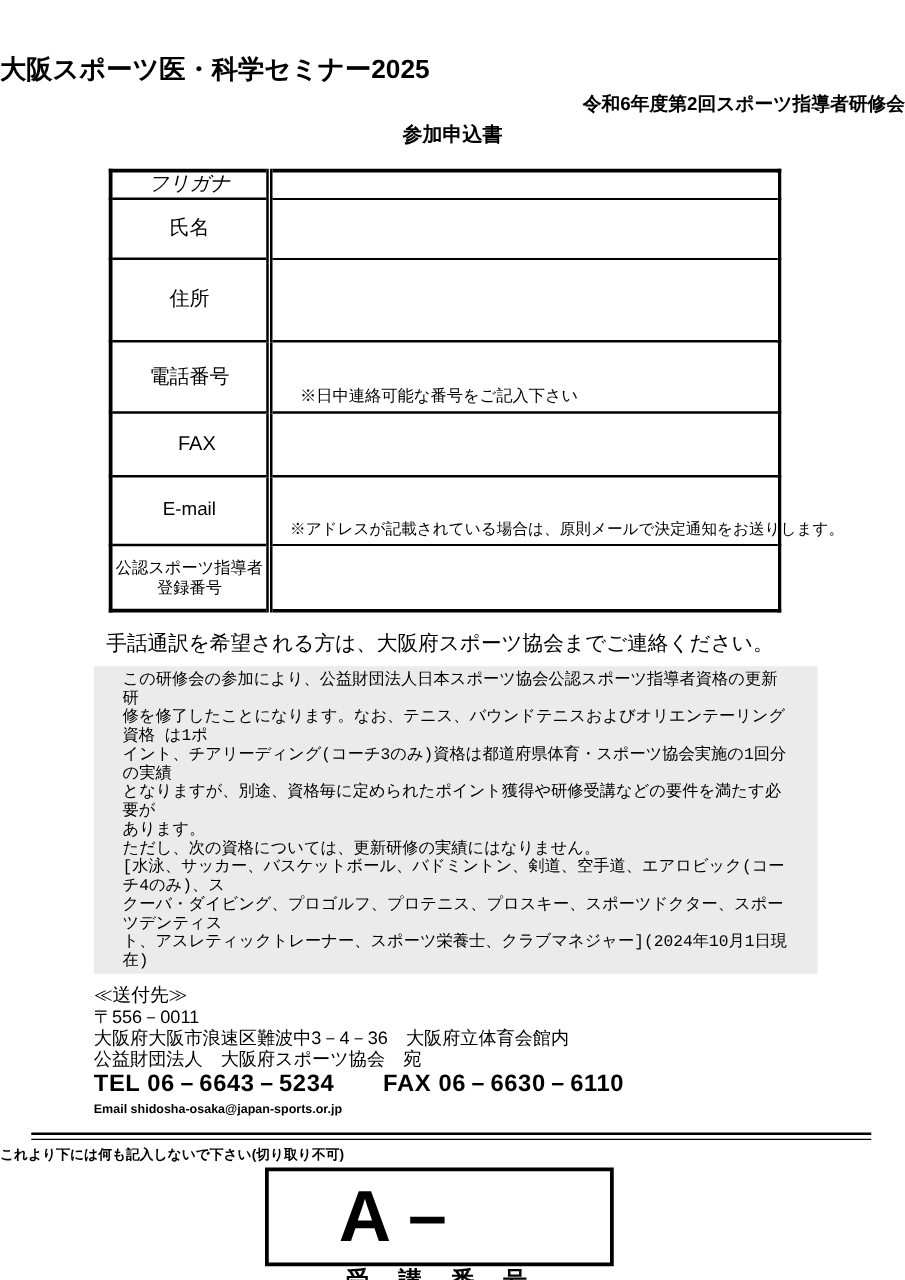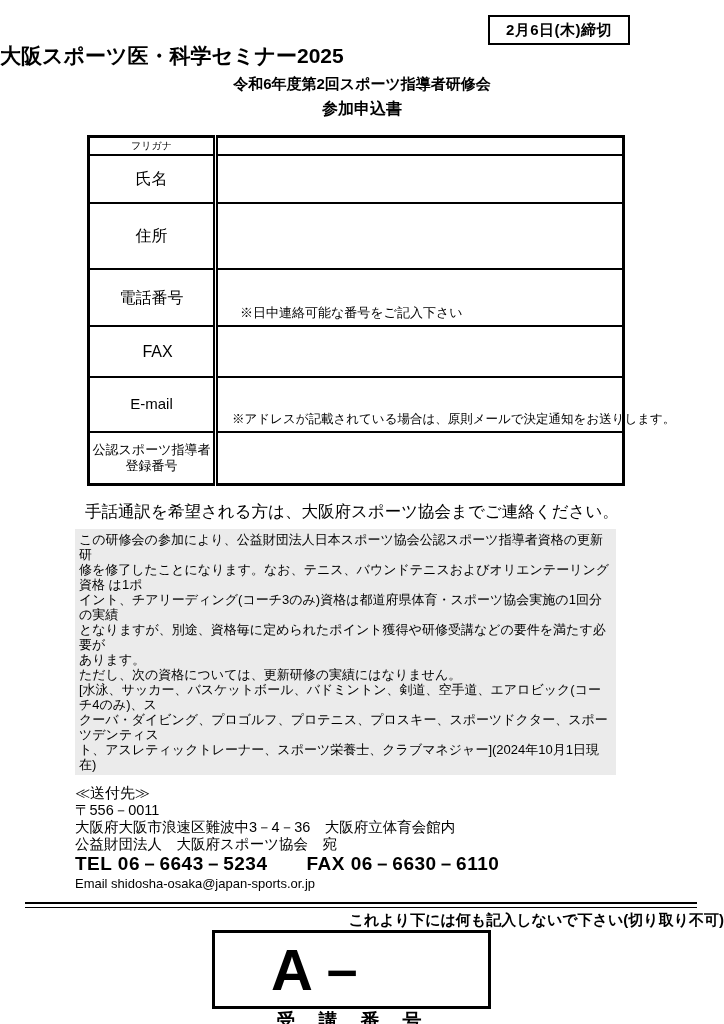--- a/index.html
+++ b/index.html
@@ -13,89 +13,87 @@
   }
   
   .deadline-box{
     position:absolute;top:15px;left:488px;width:138px;height:26px;
     border:2px solid #000;
     display:flex;align-items:center;justify-content:center;
     font-size:15px;font-weight:bold;letter-spacing:0.5px;
   }
   
   .title{margin:0;padding-top:43px;font-size:21px;font-weight:bold;line-height:26px;}
-  .subtitle{margin:5px 0 0;text-align:center;font-size:15px;font-weight:bold;line-height:20px;}
+  .subtitle{margin:5px 0 0;text-align:right;font-size:15px;font-weight:bold;line-height:20px;}
   .form-title{margin:5px 0 16px;text-align:center;font-size:16px;font-weight:bold;line-height:20px;}
   
   .form-table{
     border-collapse:collapse;table-layout:fixed;
     margin-left:87px;width:538px;
     border:3px solid #000;
   }
   .form-table td{border:2px solid #000;padding:0;vertical-align:middle;}
   td.lbl{
     width:123px;text-align:center;font-size:16px;font-weight:normal;
     border-right:5px double #000;line-height:1.25;
   }
   td.val{position:relative;background:#fff;}
-  tr.r0 td{height:16px;} tr.r0 td.lbl{font-size:10px;}
+  tr.r0 td{height:16px;} tr.r0 td.lbl{font-size:16px;font-style:italic;}
   tr.r1 td{height:46px;}
   tr.r2 td{height:64px;}
   tr.r3 td{height:55px;}
   tr.r4 td{height:49px;padding-left:12px;}
   tr.r5 td{height:53px;} tr.r5 td.lbl{font-size:15px;}
   tr.r6 td{height:50px;} tr.r6 td.lbl{font-size:13px;white-space:pre-line;}
   .cell-note{
     position:absolute;left:22px;bottom:3px;
     font-size:13px;white-space:nowrap;
   }
   tr.r5 .cell-note{left:14px;font-size:12.5px;}
   
   .sign-note{margin:15px 0 0 85px;font-size:16.5px;line-height:20px;}
   
   .info-box{
     margin:8px 0 0 75px;width:533px;
     background:#ebebeb;
-    padding:3px 4px;
+    padding:3px 23px;
     font-size:13px;line-height:15px;
     white-space:pre-line;
+    font-family:Liberation Mono, monospace;
   }
   
   .destination{margin:9px 0 0 75px;}
   .dest-heading{font-size:15px;line-height:18px;}
   .dest-line{font-size:14.5px;line-height:17px;}
   .dest-telfax{font-size:19px;font-weight:bold;line-height:22px;letter-spacing:0.5px;}
-  .dest-email{font-size:13px;font-weight:normal;line-height:18px;}
+  .dest-email{font-size:10px;font-weight:bold;line-height:18px;}
   
   .double-rule{
     margin:9px 0 0 25px;width:672px;height:3px;
     border-top:2px solid #000;border-bottom:1px solid #000;
   }
-  .warning{margin-top:2px;text-align:right;font-size:15px;font-weight:bold;line-height:20px;}
+  .warning{margin-top:2px;text-align:left;font-size:11px;font-weight:bold;line-height:20px;}
   
   .number-box{
     margin-left:212px;width:217px;height:73px;
     border:3px solid #000;
     display:flex;align-items:center;
     padding-left:56px;
   }
   .number-prefix{font-size:58px;font-weight:bold;line-height:1;}
   .number-label{
     margin-left:212px;width:276px;text-align:center;
     font-size:19px;font-weight:bold;letter-spacing:2px;line-height:22px;margin-top:1px;
   }
 </style>
 </head>
 <body>
 
 <div class="page">
 
-  <div class="deadline-box">
-    <span>2月6日(木)締切</span>
-  </div>
 
   <h1 class="title">大阪スポーツ医・科学セミナー2025</h1>
   <h2 class="subtitle">令和6年度第2回スポーツ指導者研修会</h2>
   <h3 class="form-title">参加申込書</h3>
 
   <table class="form-table">
     <tbody>
         <tr class="r0">
       <td class="lbl">フリガナ</td>
       <td class="val"></td>

